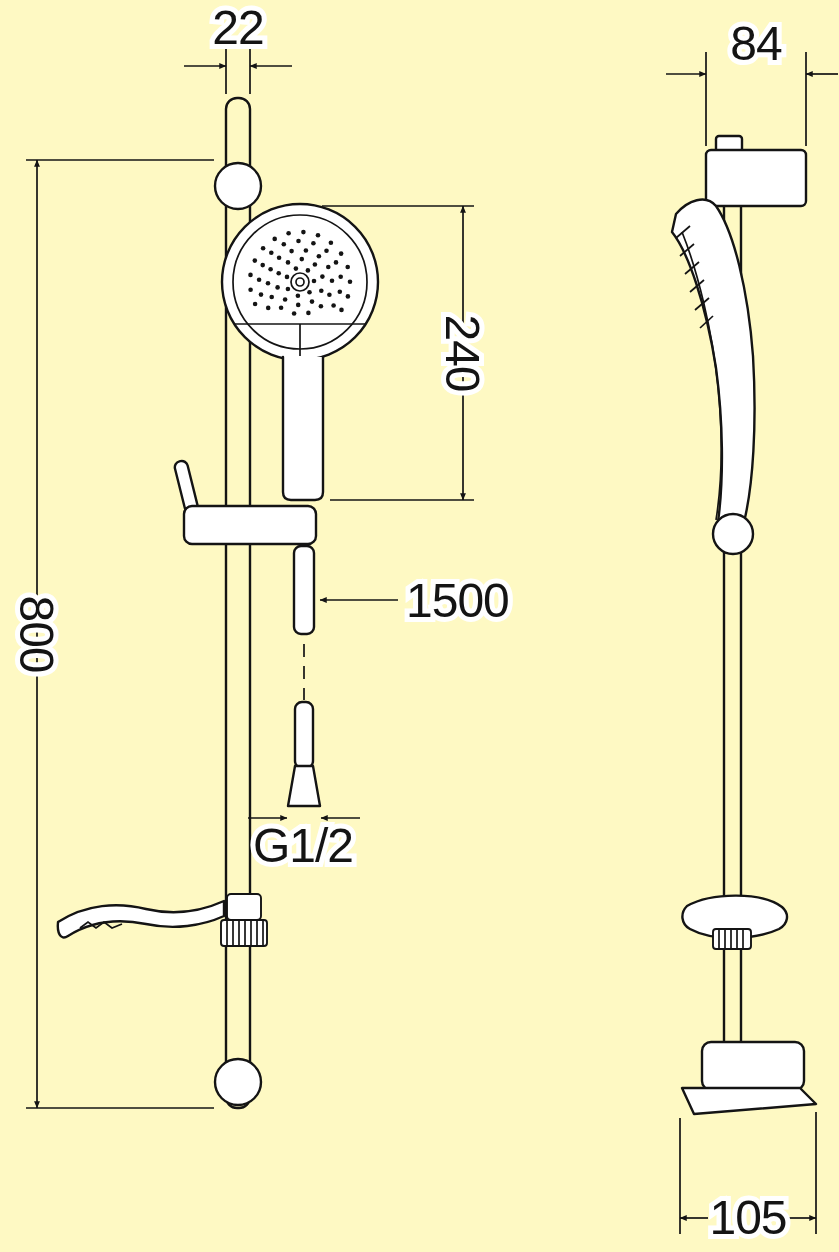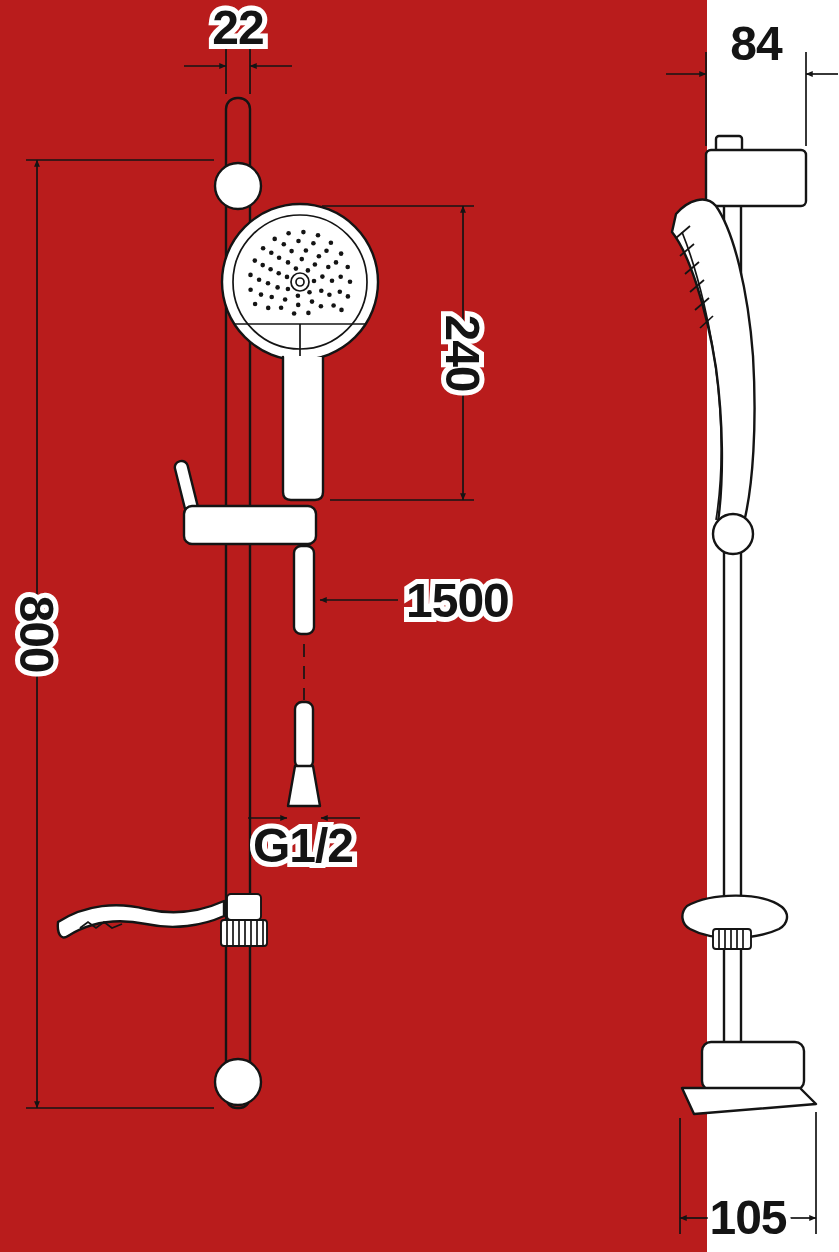--- a/index.html
+++ b/index.html
@@ -1,16 +1,16 @@
 <!DOCTYPE html>
 <html><head>
 <meta charset="utf-8">
 <style>
   html,body{margin:0;padding:0;background:#ffffff;}
-  .stage{width:707px;height:1252px;position:relative;background:#b91c1c;font-weight:bold;}
+  .stage{width:839px;height:1252px;position:relative;background:#fef9c3;}
   svg{display:block;}
   .ln{fill:none;stroke:#141414;stroke-width:2.4;stroke-linejoin:round;stroke-linecap:round;}
   .fw{fill:#ffffff;}
   .thin{stroke-width:1.4;}
   .med{stroke-width:1.9;}
   .dim{fill:none;stroke:#141414;stroke-width:1.7;}
   .lbl{font-family:"Liberation Sans",sans-serif;font-size:48px;fill:#141414;
        text-anchor:middle;paint-order:stroke;stroke:#ffffff;stroke-width:10px;letter-spacing:-1px;}
   .lbl-start{text-anchor:start;}
 </style>

